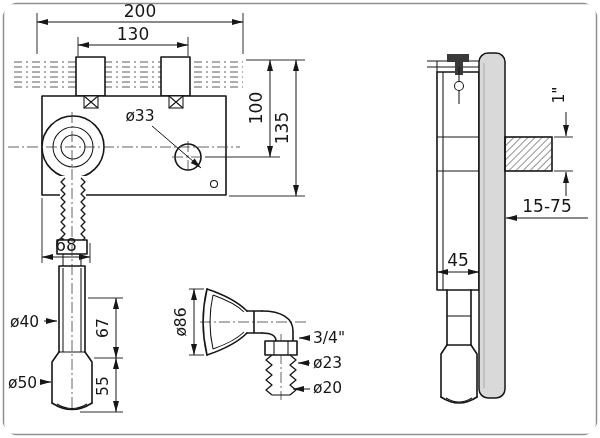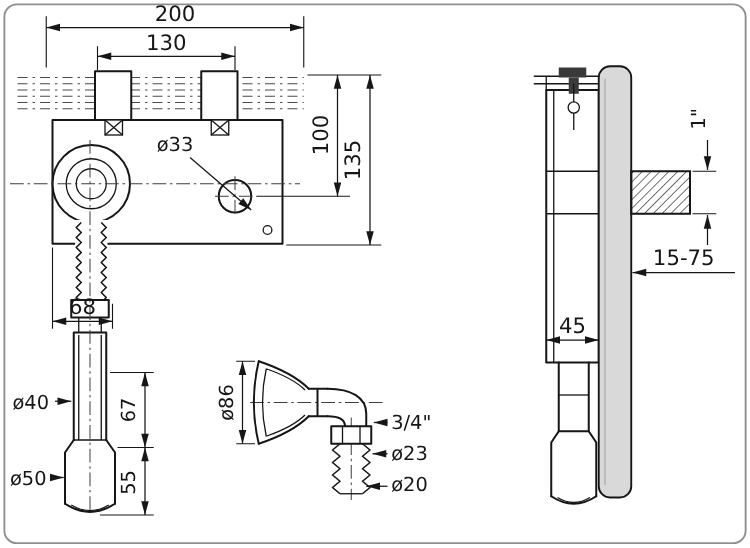--- a/index.html
+++ b/index.html
@@ -1,16 +1,16 @@
 <!DOCTYPE html>
 <html><head>
 <meta charset="utf-8">
 <style>
   html,body{margin:0;padding:0;background:#ffffff;}
-  .canvas{position:relative;width:600px;height:438px;background:#ffffff;overflow:hidden;}
+  .canvas{position:relative;width:600px;height:438px;background:#ffffff;overflow:hidden;border-radius:26px;}
   .canvas svg{display:block;}
   .canvas text{font-family:"DejaVu Sans",sans-serif;fill:#161616;}
   .t17{font-size:17px;}
   .t16{font-size:15.5px;}
   .frame{fill:none;stroke:#8f8f8f;stroke-width:1.5;}
   .main{fill:#ffffff;stroke:#161616;stroke-width:1.6;stroke-linejoin:round;}
   .mainl{fill:none;stroke:#161616;stroke-width:1.6;stroke-linejoin:round;stroke-linecap:round;}
   .thin{fill:none;stroke:#161616;stroke-width:1.05;}
   .thinw{fill:#ffffff;stroke:#161616;stroke-width:1.05;}
   .corr{fill:none;stroke:#161616;stroke-width:1.3;stroke-linejoin:round;}

